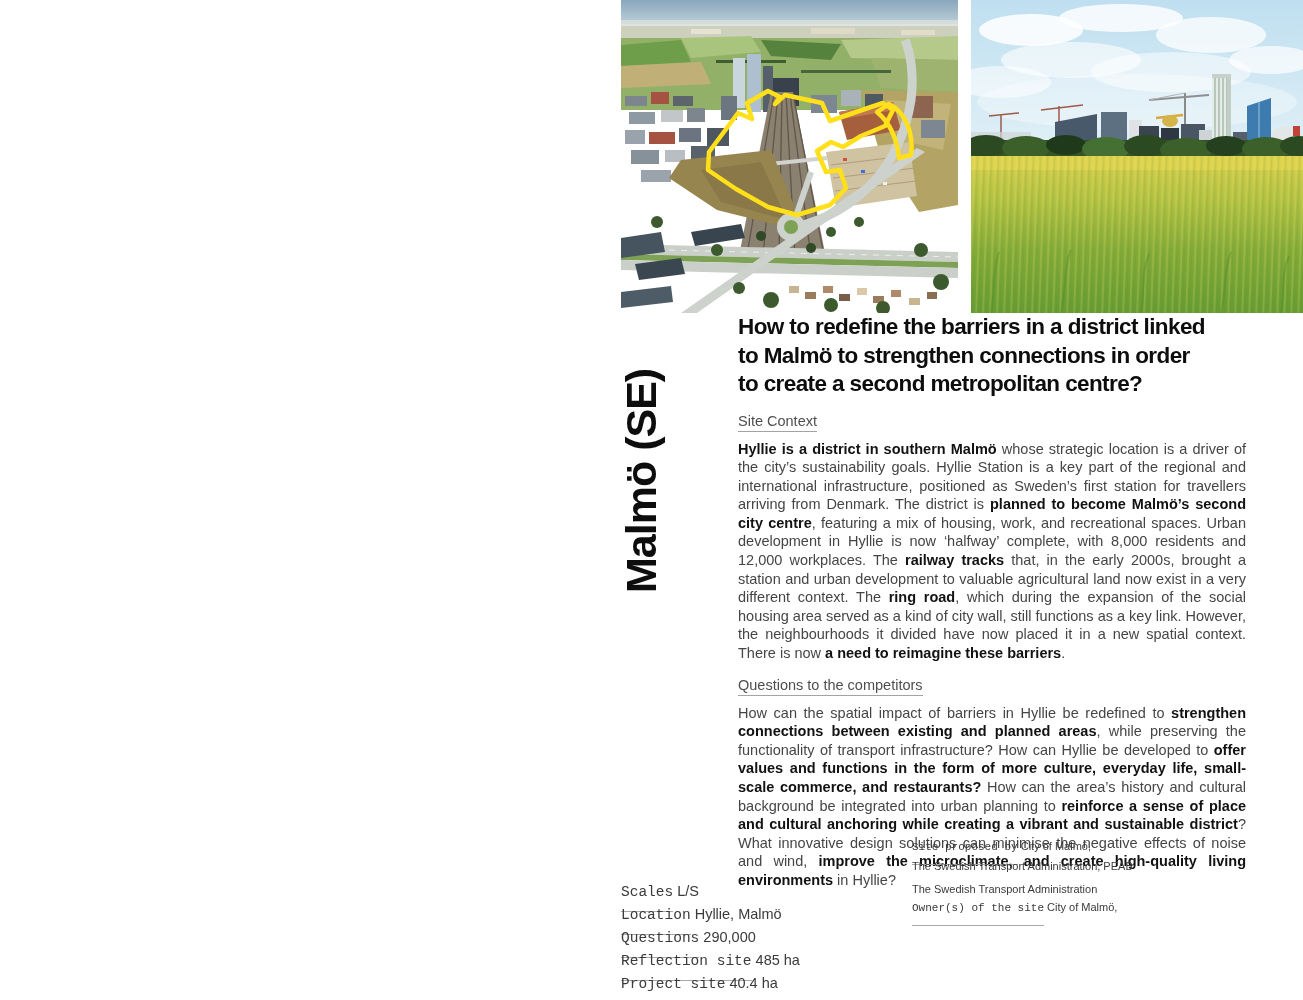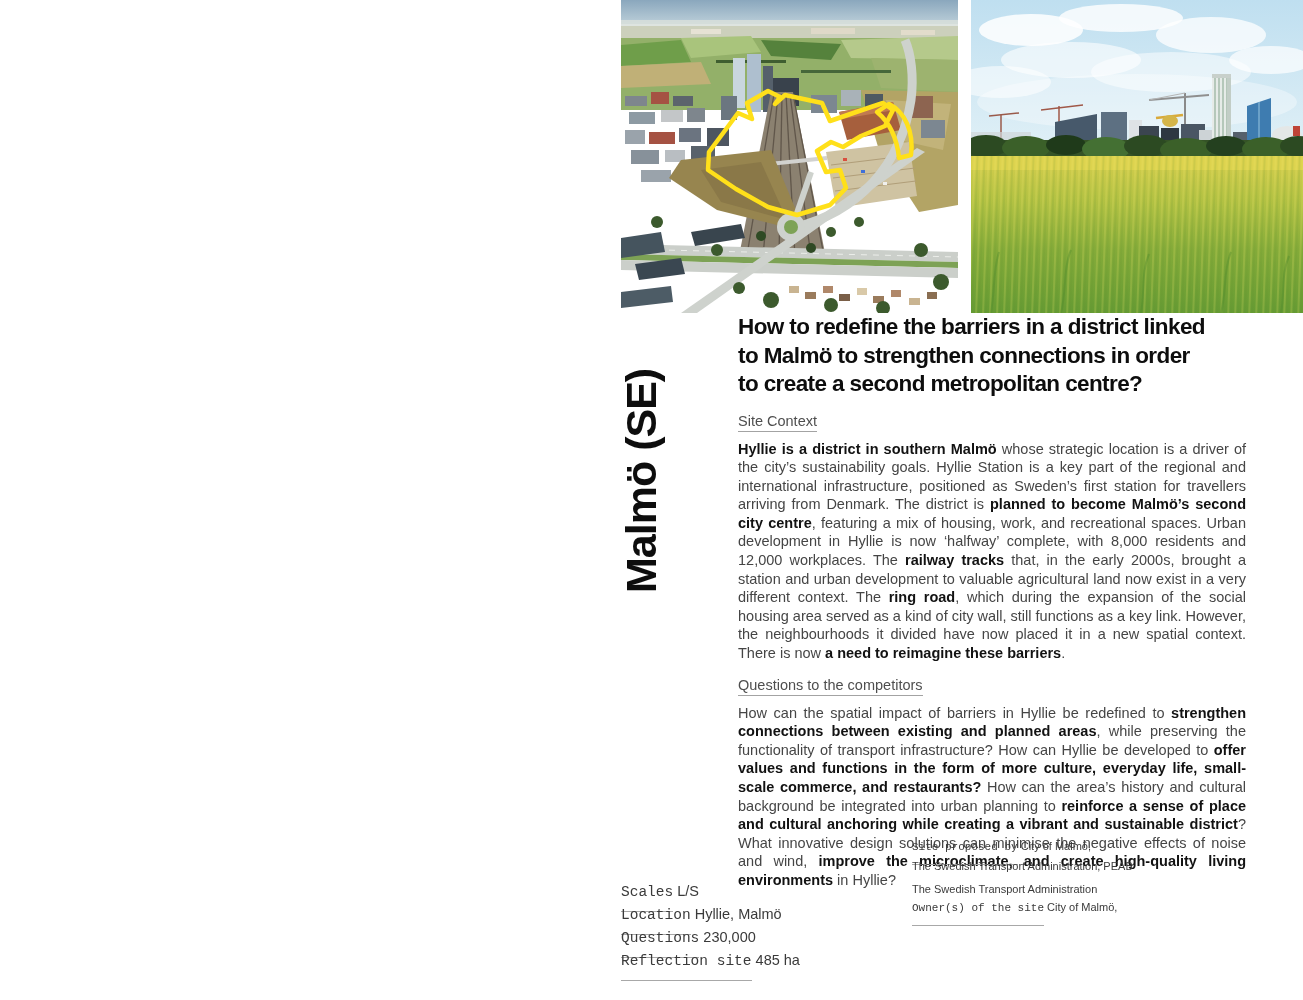--- a/index.html
+++ b/index.html
@@ -299,25 +299,29 @@
     <div class="row">
       <span class="flabel">Scales</span>
       <span>L/S</span>
     </div>
     <div class="row">
       <span class="flabel">Location</span>
       <span>Hyllie, Malmö</span>
     </div>
     <div class="row">
       <span class="flabel">Questions</span>
-      <span>230,000</span>
+      <span>290,000</span>
     </div>
     <div class="row">
       <span class="flabel">Reflection site</span>
       <span>485 ha</span>
+    </div>
+    <div class="row">
+      <span class="flabel">Project site</span>
+      <span>40.4 ha</span>
     </div>
   </div>
 
   <div class="facts-right">
     <div class="block">
       <div>
         <span class="flabel">Site proposed by</span>
         <span>City of Malmö,</span>
       </div>
       <div>The Swedish Transport Administration, PEAB</div>

